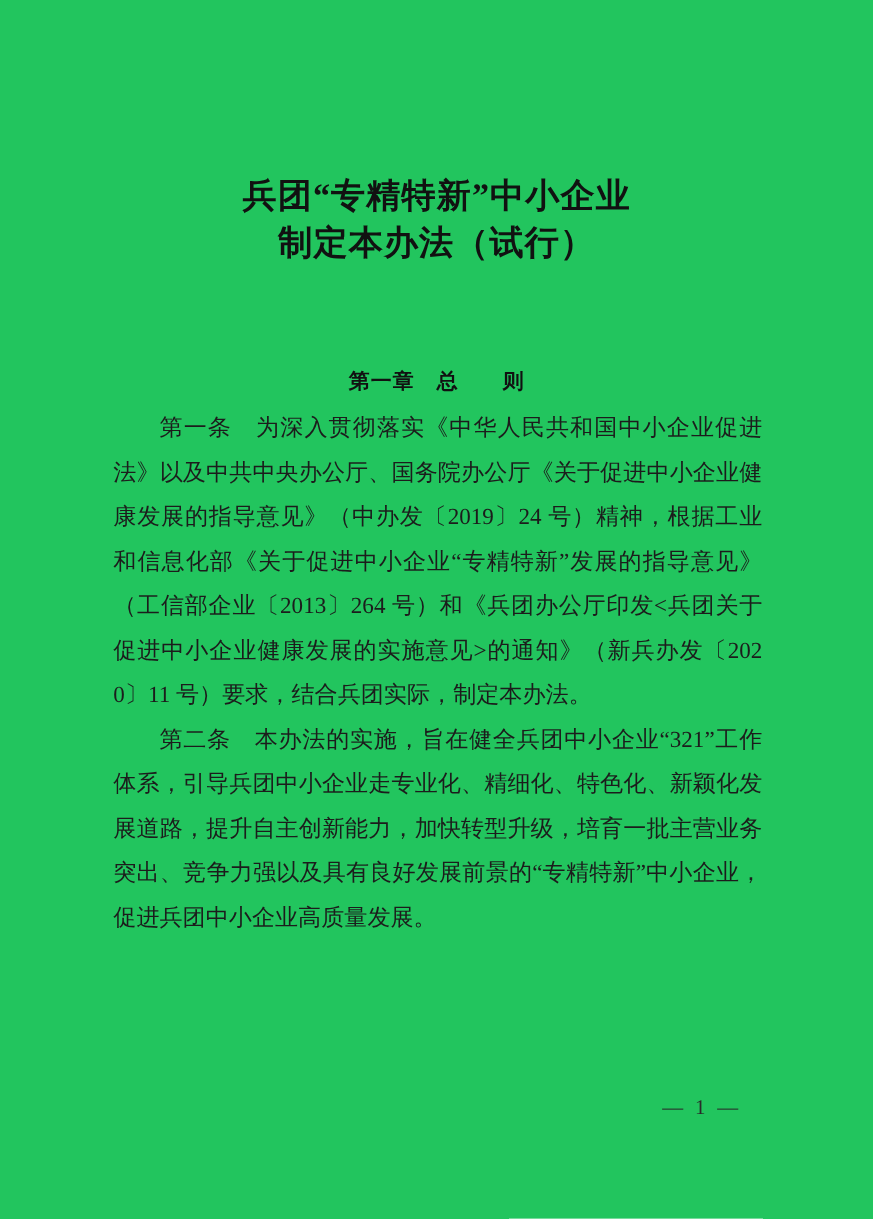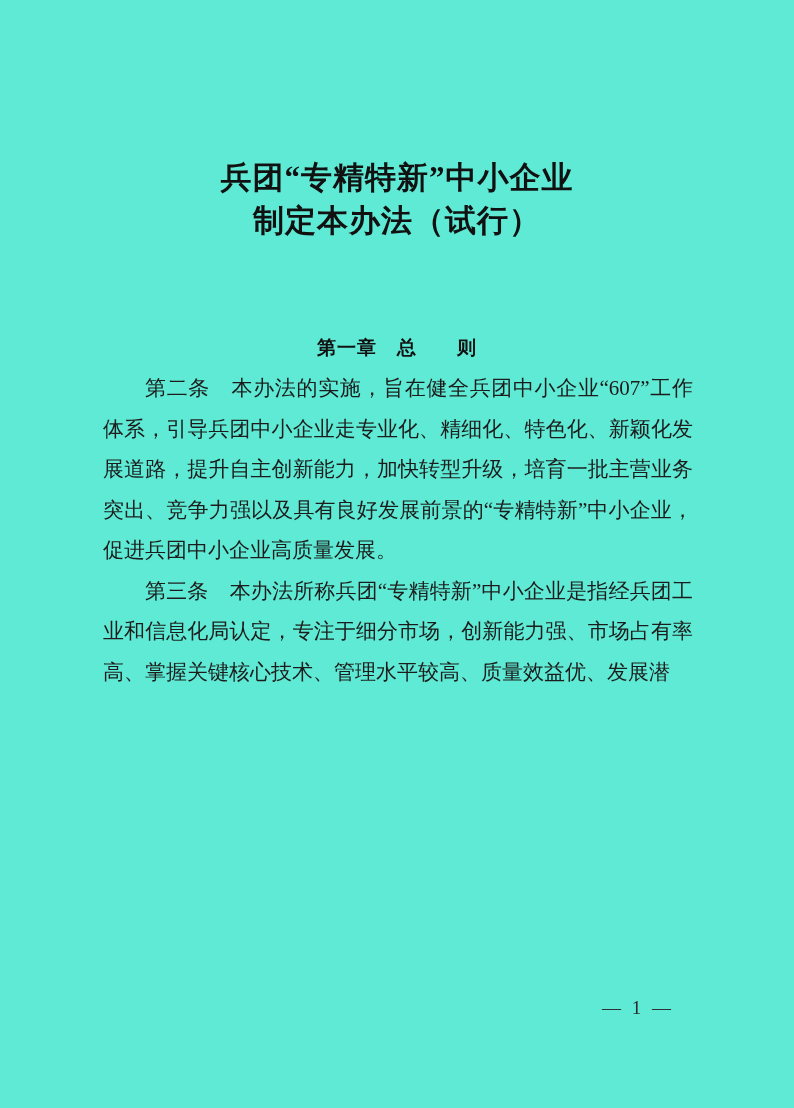--- a/index.html
+++ b/index.html
@@ -4,21 +4,21 @@
 <style>
   html, body {
     margin: 0;
     padding: 0;
     background: #ffffff;
   }
   .page {
     position: relative;
     width: 794px;
     height: 1108px;
-    background: #5eead4;
+    background: #22c55e;
     overflow: hidden;
     font-family: "Liberation Serif", serif;
     color: #1a1a1a;
   }
   .doc-title {
     margin: 156px 0 0 0;
     text-align: center;
     font-size: 31px;
     line-height: 43px;
     font-weight: bold;
@@ -65,19 +65,19 @@
 <div class="page">
 
   <div class="doc-title">
     <div>兵团“专精特新”中小企业</div>
     <div>制定本办法（试行）</div>
   </div>
 
   <div class="chapter-heading">第一章　总　　则</div>
 
   <div class="body-text">
-    <p>第二条　本办法的实施，旨在健全兵团中小企业“607”工作体系，引导兵团中小企业走专业化、精细化、特色化、新颖化发展道路，提升自主创新能力，加快转型升级，培育一批主营业务突出、竞争力强以及具有良好发展前景的“专精特新”中小企业，促进兵团中小企业高质量发展。</p>
-    <p>第三条　本办法所称兵团“专精特新”中小企业是指经兵团工业和信息化局认定，专注于细分市场，创新能力强、市场占有率高、掌握关键核心技术、管理水平较高、质量效益优、发展潜</p>
+    <p>第一条　为深入贯彻落实《中华人民共和国中小企业促进法》以及中共中央办公厅、国务院办公厅《关于促进中小企业健康发展的指导意见》（中办发〔2019〕24 号）精神，根据工业和信息化部《关于促进中小企业“专精特新”发展的指导意见》（工信部企业〔2013〕264 号）和《兵团办公厅印发&lt;兵团关于促进中小企业健康发展的实施意见&gt;的通知》（新兵办发〔2020〕11 号）要求，结合兵团实际，制定本办法。</p>
+    <p>第二条　本办法的实施，旨在健全兵团中小企业“321”工作体系，引导兵团中小企业走专业化、精细化、特色化、新颖化发展道路，提升自主创新能力，加快转型升级，培育一批主营业务突出、竞争力强以及具有良好发展前景的“专精特新”中小企业，促进兵团中小企业高质量发展。</p>
   </div>
 
   <div class="page-number">— 1 —</div>
 
 </div>
 
 </body></html>

